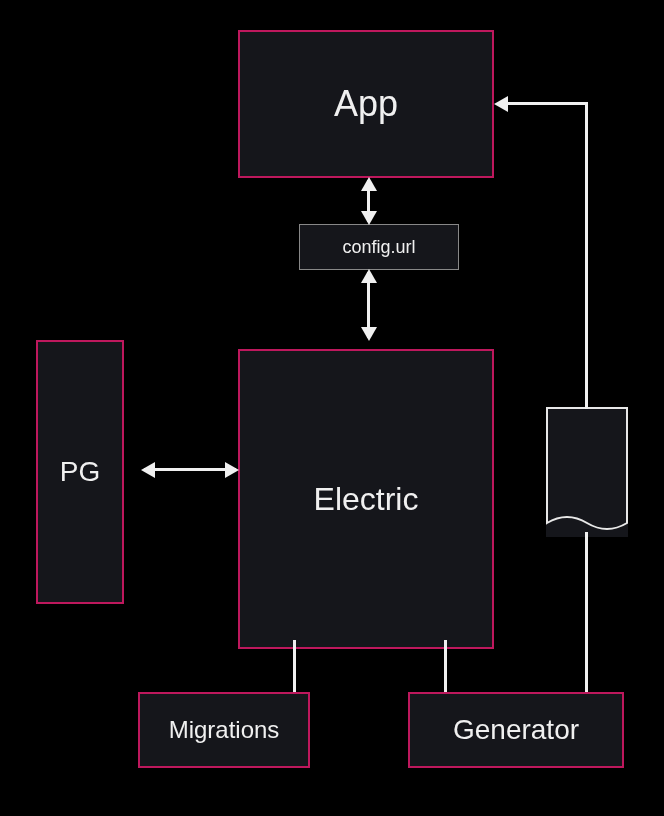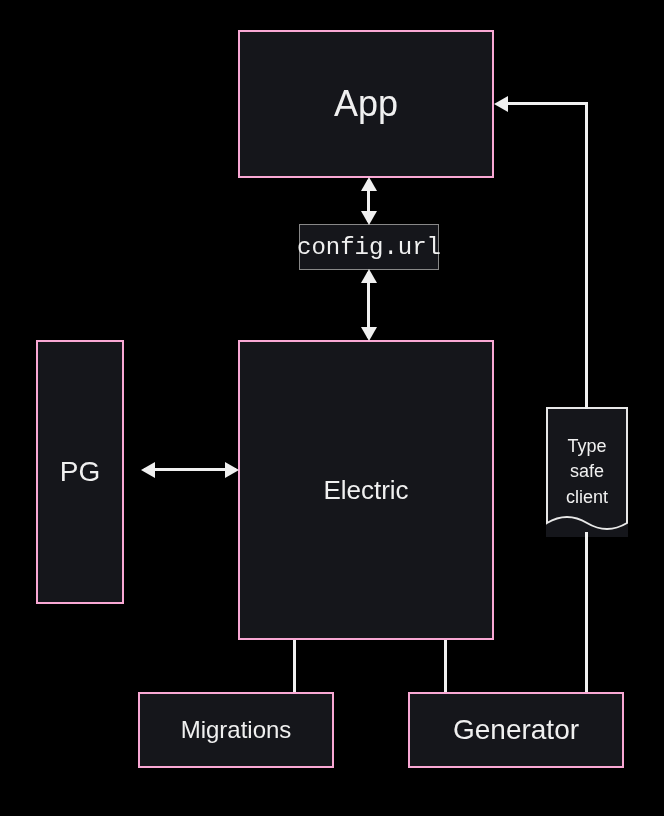--- a/index.html
+++ b/index.html
@@ -11,63 +11,62 @@
       background: #000;
       width: 664px;
       height: 816px;
       position: relative;
       font-family: -apple-system, BlinkMacSystemFont, 'Segoe UI', Helvetica, Arial, sans-serif;
       color: #f0f0f0;
     }
     .box {
       position: absolute;
       background: #15161b;
-      border: 2px solid #f9a8d4;
+      border: 2px solid #be185d;
       display: flex;
       align-items: center;
       justify-content: center;
     }
     .app-box {
       left: 238px;
       top: 30px;
       width: 256px;
       height: 148px;
       font-size: 36px;
       font-weight: 400;
     }
     .config-box {
       left: 299px;
       top: 224px;
-      width: 140px;
+      width: 160px;
       height: 46px;
-      font-size: 24px;
+      font-size: 18px;
       border-width: 1px;
       border-color: #888;
-      font-family: Liberation Mono, monospace;
     }
     .pg-box {
       left: 36px;
       top: 340px;
       width: 88px;
       height: 264px;
       font-size: 28px;
       font-weight: 400;
     }
     .electric-box {
       left: 238px;
-      top: 340px;
+      top: 349px;
       width: 256px;
       height: 300px;
-      font-size: 26px;
+      font-size: 32px;
       font-weight: 400;
     }
     .migrations-box {
       left: 138px;
       top: 692px;
-      width: 196px;
+      width: 172px;
       height: 76px;
       font-size: 24px;
       font-weight: 400;
     }
     .generator-box {
       left: 408px;
       top: 692px;
       width: 216px;
       height: 76px;
       font-size: 28px;
@@ -160,23 +159,20 @@
 </div>
 
 <div class="box generator-box">
   <span>Generator</span>
 </div>
 
 <div class="typesafe-doc">
   <svg viewBox="0 0 82 130" preserveAspectRatio="none">
     <path d="M 1 1 L 81 1 L 81 116 Q 61 128 41 116 Q 21 104 1 116 L 1 1 Z" fill="#15161b" stroke="#e8e8e8" stroke-width="2"></path>
   </svg>
-  <span class="typesafe-text" style="white-space:pre-line">Type
-safe
-client</span>
 </div>
 
 <div class="arrow" style="left:367px; top:180px;">
   <div class="arrow-line-v" style="height:42px; position:absolute; left:0; top:0;"></div>
   <div class="arrowhead arrowhead-up" style="left:-6.5px; top:-3px;"></div>
   <div class="arrowhead arrowhead-down" style="left:-6.5px; top:31px;"></div>
 </div>
 
 <div class="arrow" style="left:367px; top:272px;">
   <div class="arrow-line-v" style="height:66px; position:absolute; left:0; top:0;"></div>

